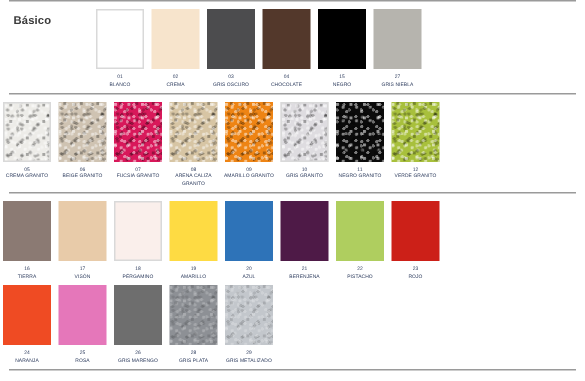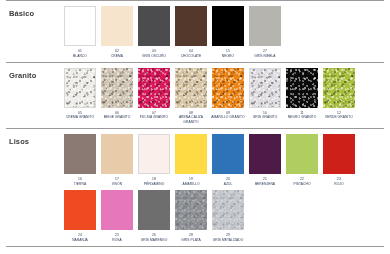--- a/index.html
+++ b/index.html
@@ -162,21 +162,20 @@
                   <span class="swatch-name">GRIS NIEBLA</span>
                 </div>
               </div>
             </div>
           </div>
         </div>
       </div>
       <div class="section">
         <div class="section-rule"></div>
         <div class="section-body">
-          <div class="section-title">Granito</div>
           <div class="swatch-rows">
             <div class="swatch-row">
               <div class="swatch">
                 <div class="chip granite bordered" style="background-color: rgb(237, 236, 232);"></div>
                 <div class="swatch-label">
                   <span class="swatch-code">05</span>
                   <span class="swatch-name">CREMA GRANITO</span>
                 </div>
               </div>
               <div class="swatch">
@@ -228,21 +227,20 @@
                   <span class="swatch-name">VERDE GRANITO</span>
                 </div>
               </div>
             </div>
           </div>
         </div>
       </div>
       <div class="section">
         <div class="section-rule"></div>
         <div class="section-body">
-          <div class="section-title">Lisos</div>
           <div class="swatch-rows">
             <div class="swatch-row">
               <div class="swatch">
                 <div class="chip" style="background-color: rgb(139, 122, 115);"></div>
                 <div class="swatch-label">
                   <span class="swatch-code">16</span>
                   <span class="swatch-name">TIERRA</span>
                 </div>
               </div>
               <div class="swatch">

